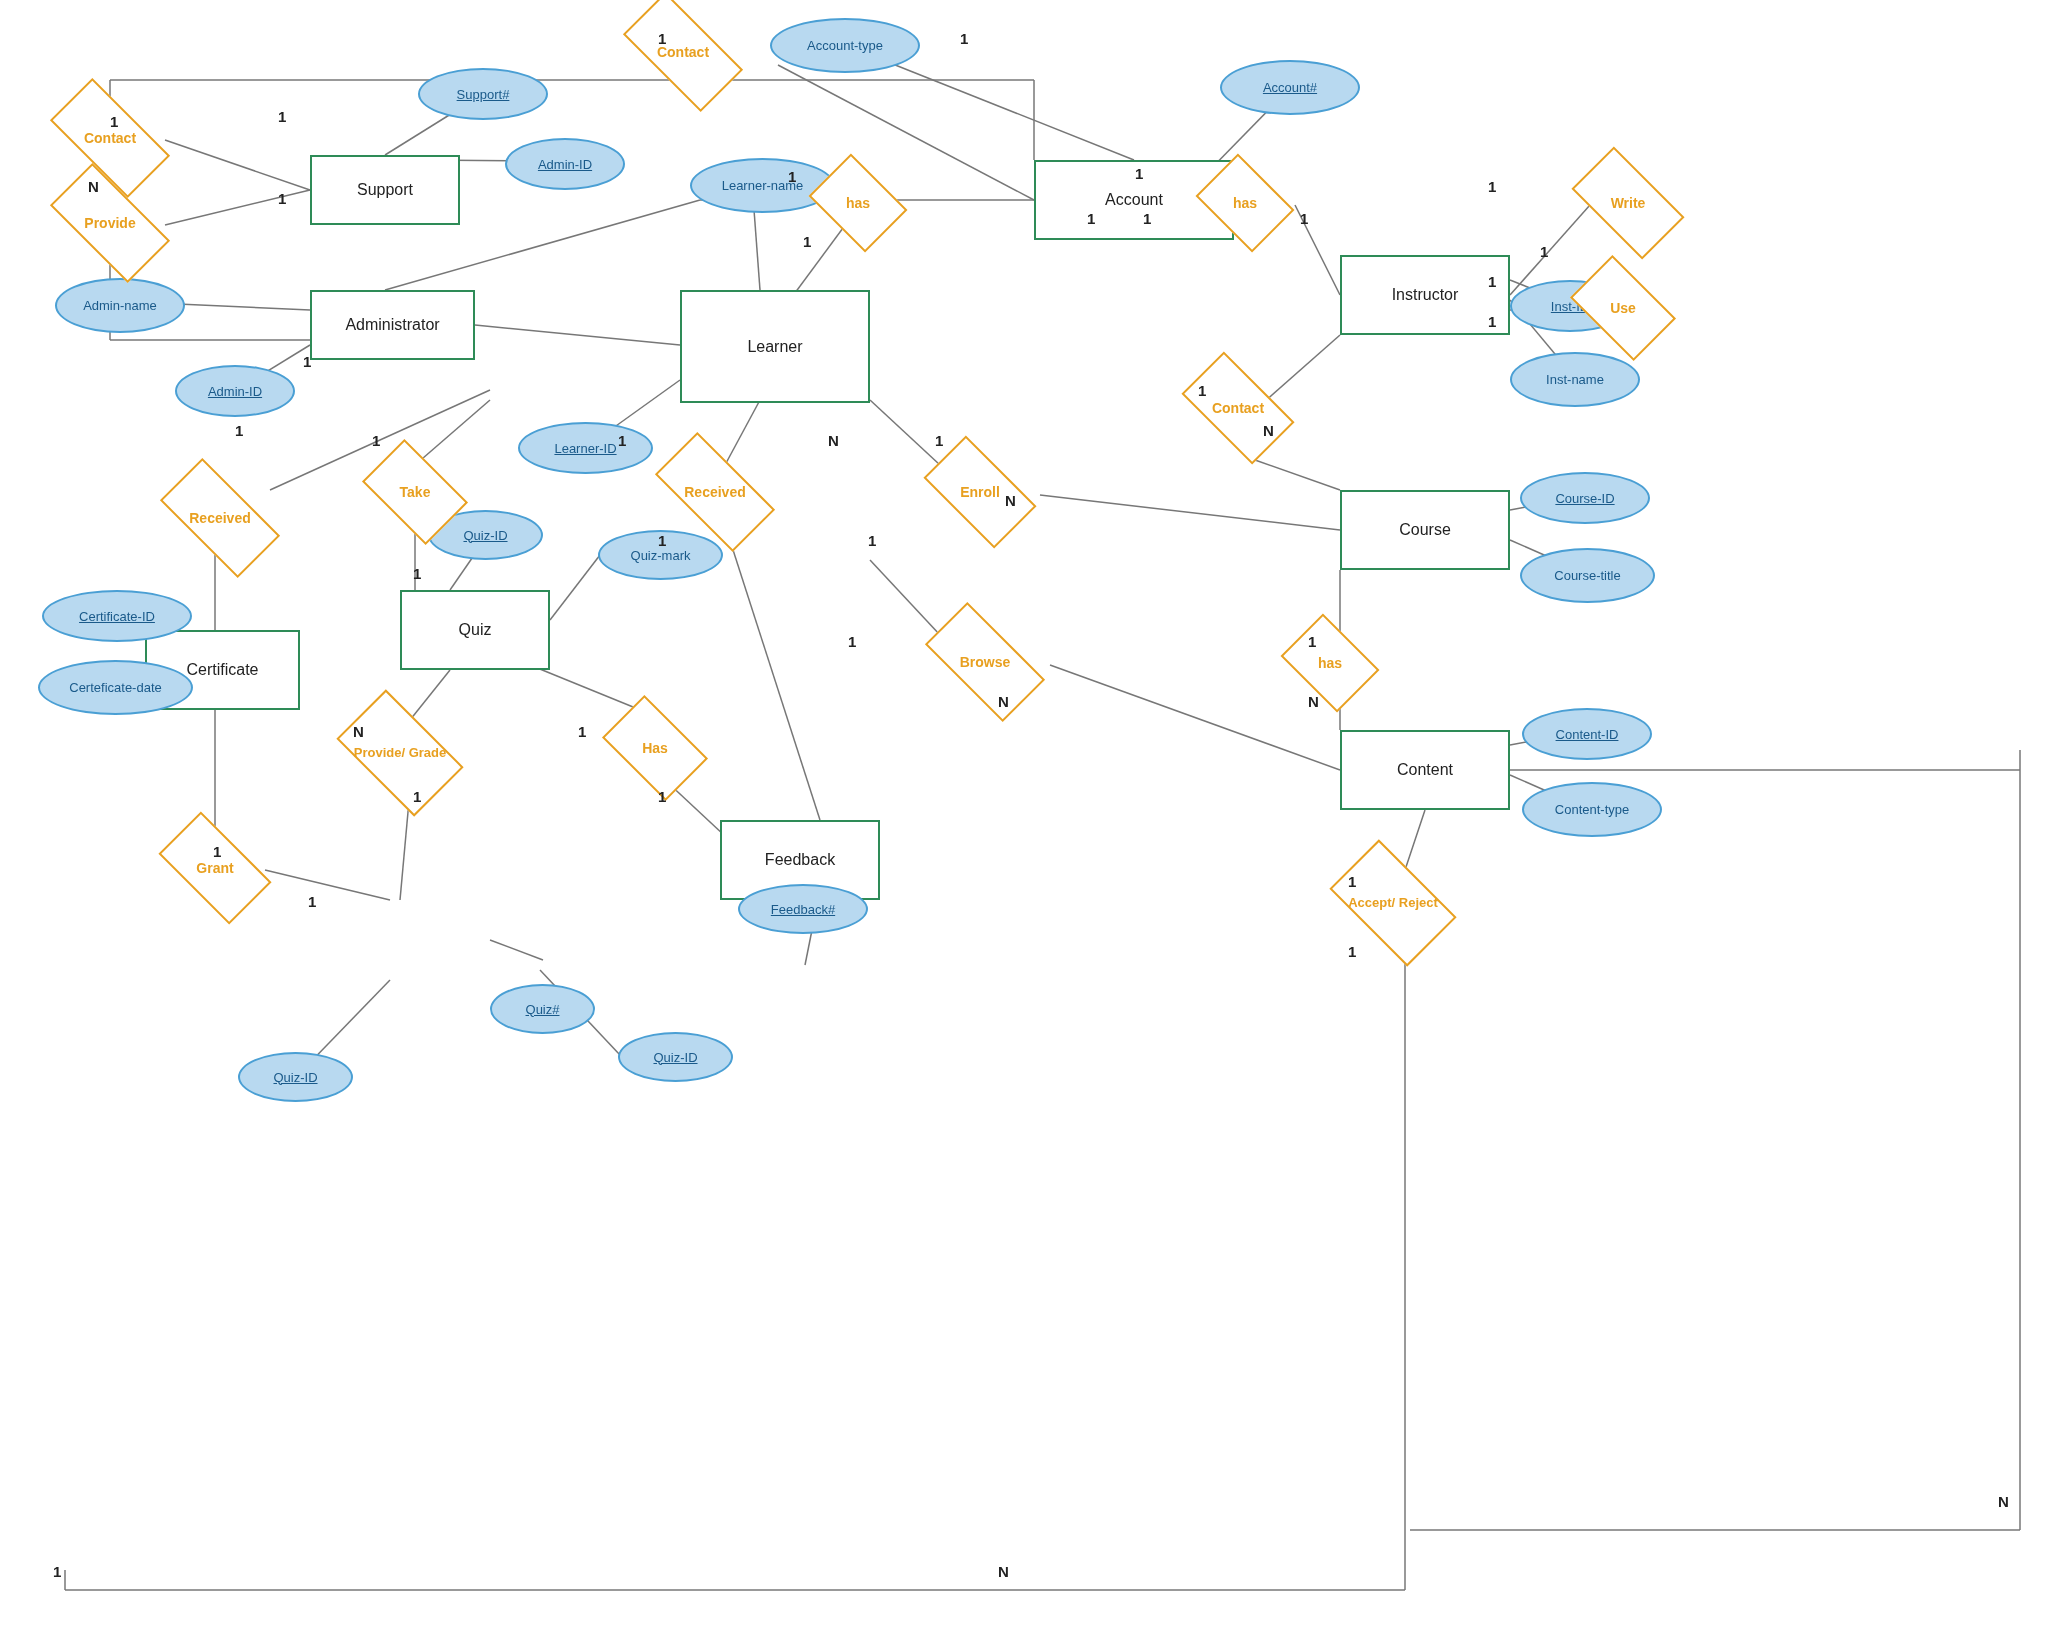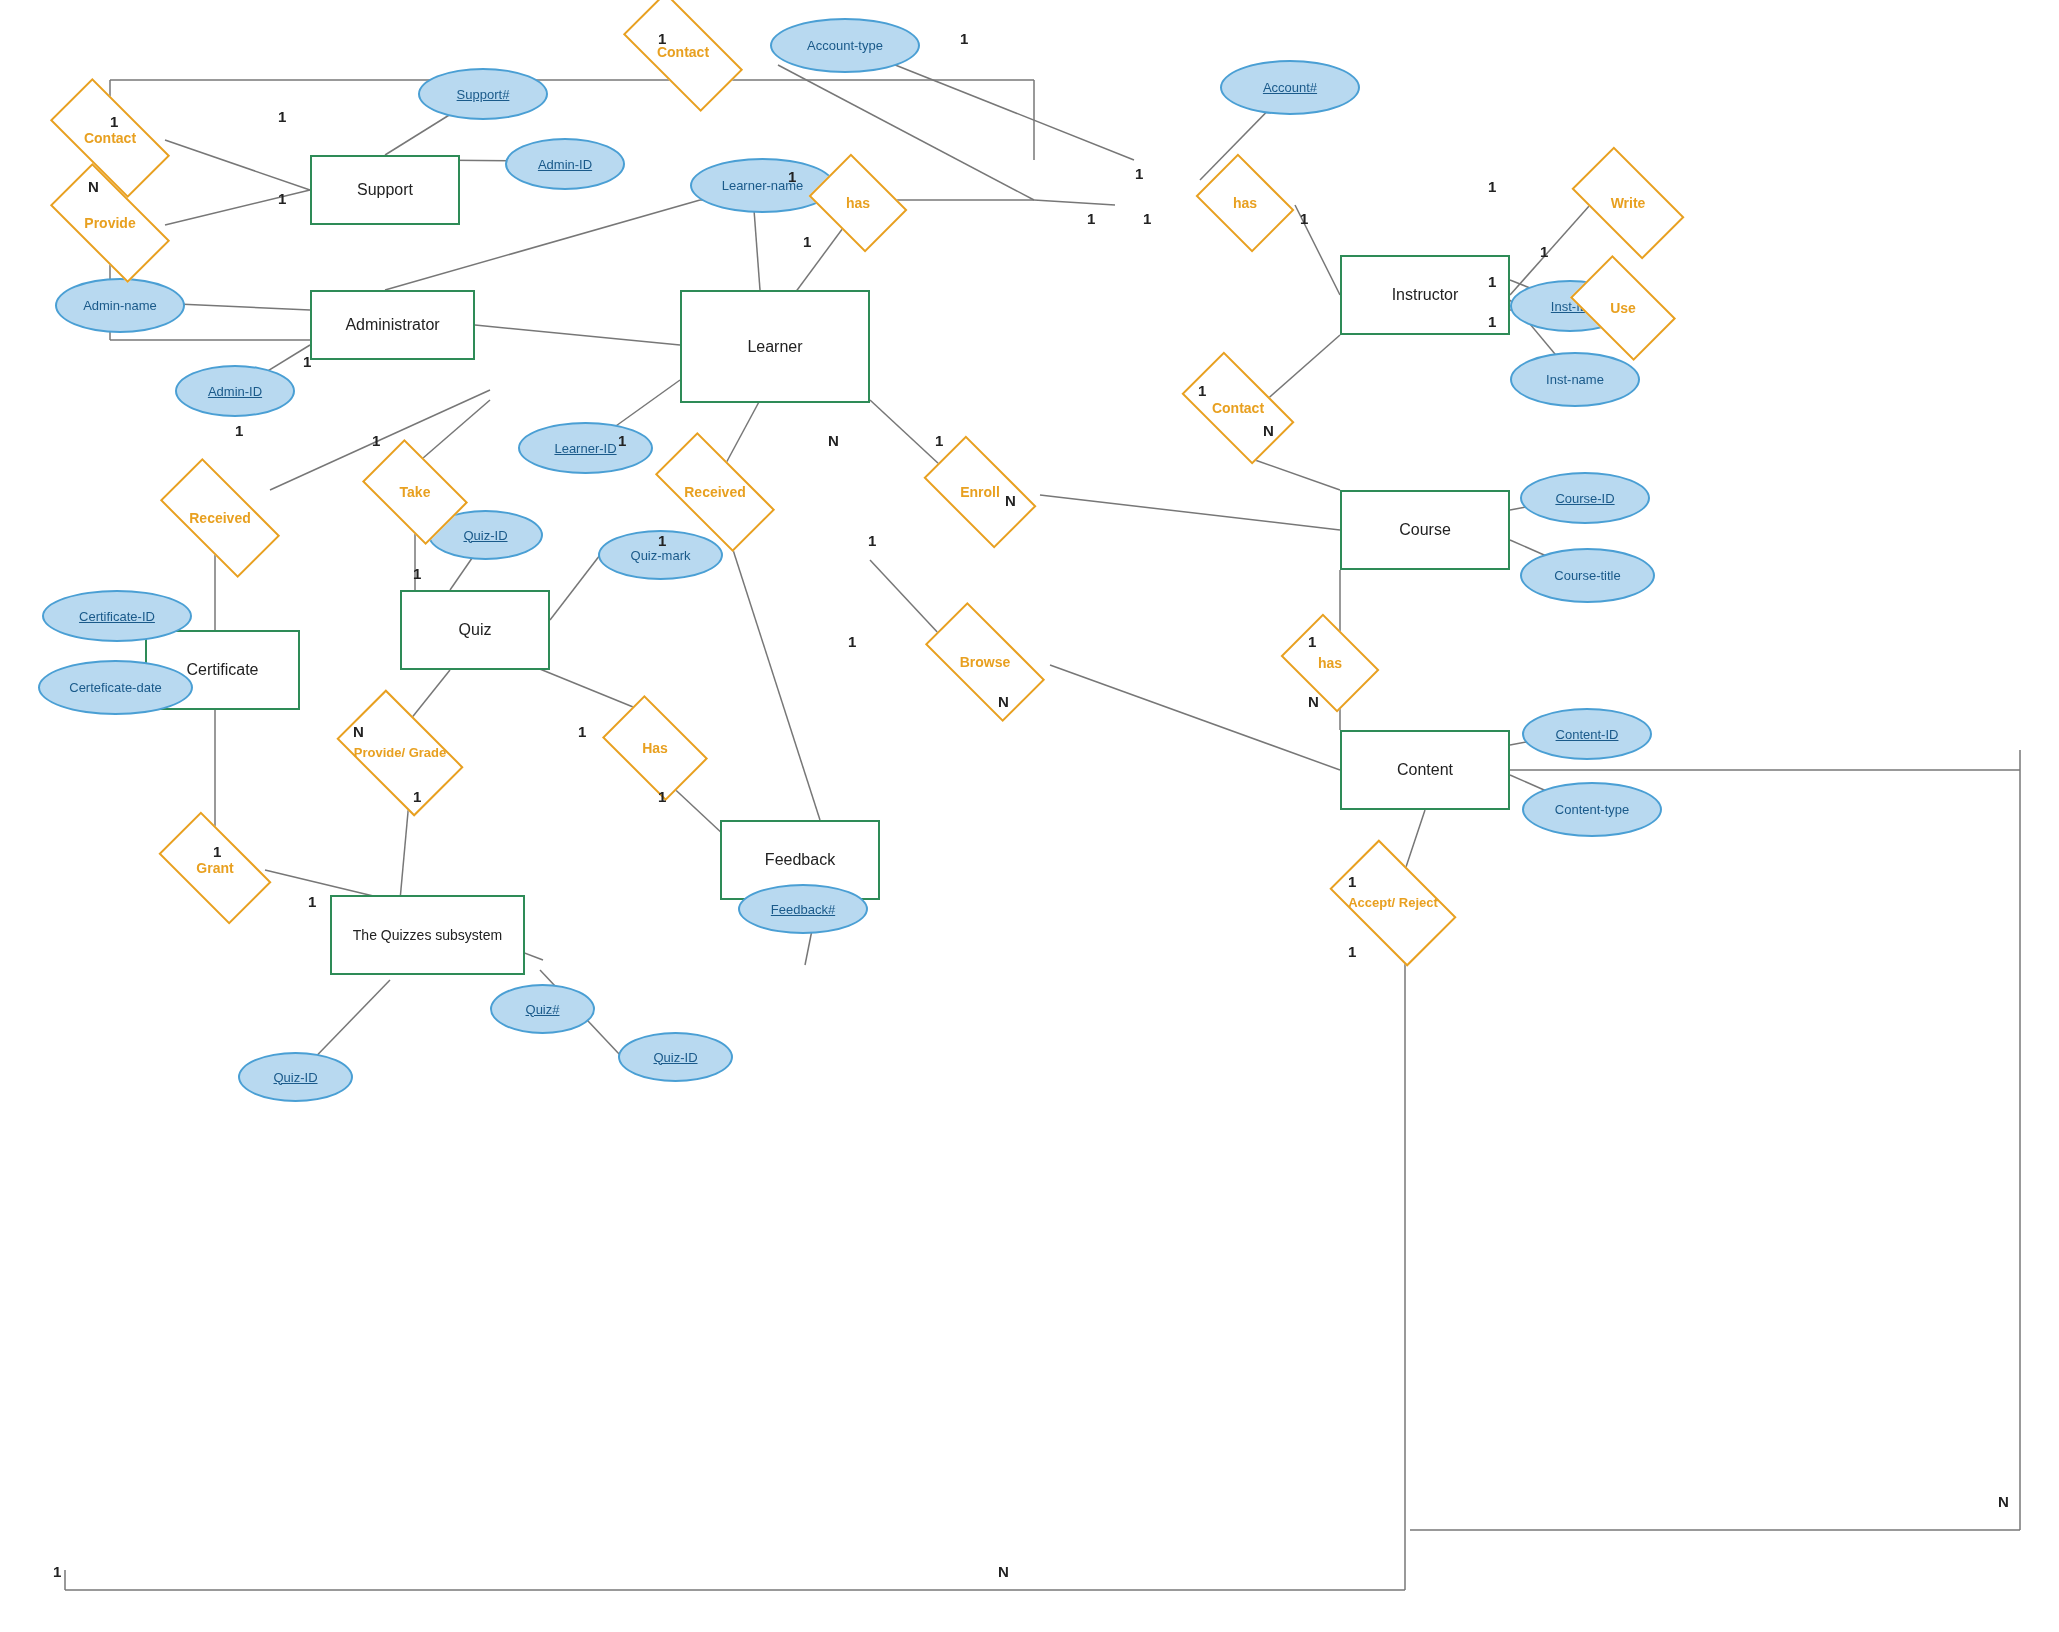--- a/index.html
+++ b/index.html
@@ -202,30 +202,30 @@
     <line x1="2020" y1="750" x2="2020" y2="1530" stroke="#777" stroke-width="1.5"></line>
     <line x1="2020" y1="1530" x2="1410" y2="1530" stroke="#777" stroke-width="1.5"></line>
 
     <line x1="215" y1="840" x2="215" y2="710" stroke="#777" stroke-width="1.5"></line>
 
     <line x1="265" y1="870" x2="390" y2="900" stroke="#777" stroke-width="1.5"></line>
 
     <line x1="1510" y1="770" x2="2020" y2="770" stroke="#777" stroke-width="1.5"></line>
   </svg>
 
+  <div class="entity" style="left:1034px;top:160px;width:200px;height:80px;">Account</div>
   <div class="entity" style="left:310px;top:155px;width:150px;height:70px;">Support</div>
   <div class="entity" style="left:310px;top:290px;width:165px;height:70px;">Administrator</div>
   <div class="entity" style="left:680px;top:290px;width:190px;height:113px;">Learner</div>
   <div class="entity" style="left:1340px;top:255px;width:170px;height:80px;">Instructor</div>
   <div class="entity" style="left:1340px;top:490px;width:170px;height:80px;">Course</div>
   <div class="entity" style="left:1340px;top:730px;width:170px;height:80px;">Content</div>
   <div class="entity" style="left:400px;top:590px;width:150px;height:80px;">Quiz</div>
   <div class="entity" style="left:145px;top:630px;width:155px;height:80px;">Certificate</div>
   <div class="entity" style="left:720px;top:820px;width:160px;height:80px;">Feedback</div>
-  <div class="entity" style="left:330px;top:895px;width:195px;height:80px;font-size:14px;">The Quizzes subsystem</div>
 
   <div class="attr" style="left:770px;top:18px;width:150px;height:55px;">
     <span>Account-type</span>
   </div>
 
   <div class="attr attr-underline" style="left:1220px;top:60px;width:140px;height:55px;">
     <span style="text-decoration:underline">Account#</span>
   </div>
 
   <div class="attr" style="left:418px;top:68px;width:130px;height:52px;">

